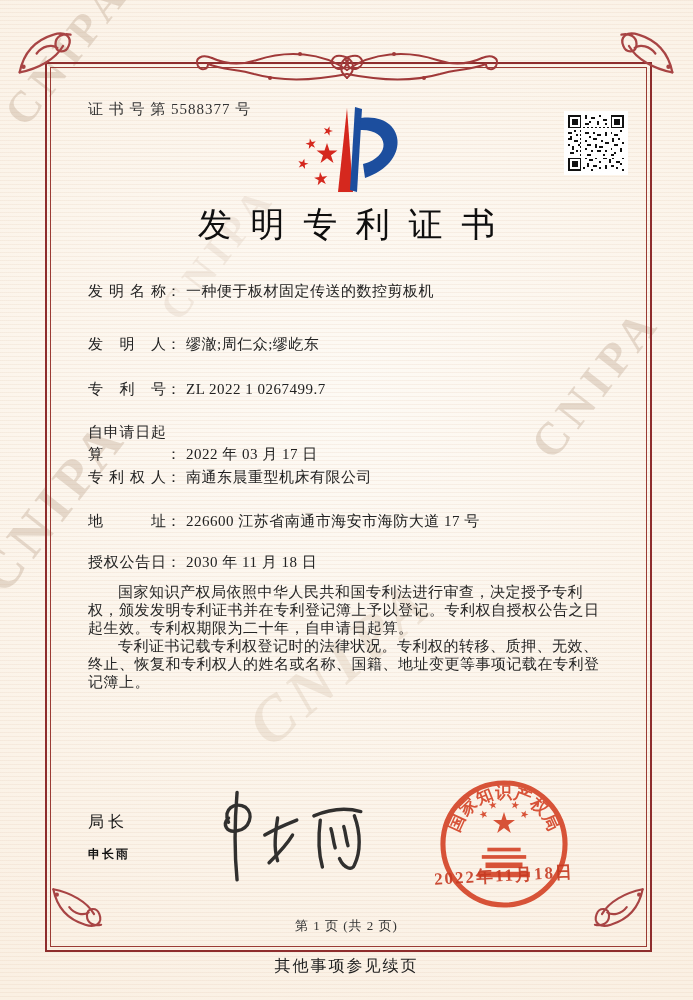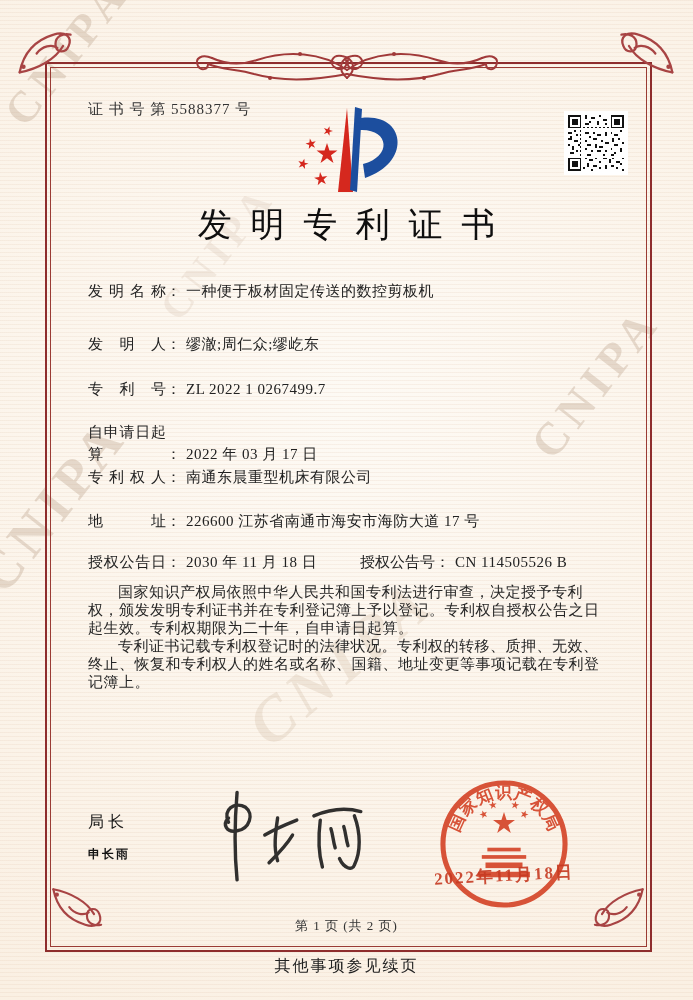--- a/index.html
+++ b/index.html
@@ -151,23 +151,20 @@
     <span class="flabel">自申请日起算</span><span class="colon">：</span><span class="fvalue">2022 年 03 月 17 日</span>
   </div>
   <div class="row" style="top:466px">
     <span class="flabel">专利权人</span><span class="colon">：</span><span class="fvalue">南通东晨重型机床有限公司</span>
   </div>
   <div class="row" style="top:510px">
     <span class="flabel">地址</span><span class="colon">：</span><span class="fvalue">226600 江苏省南通市海安市海防大道 17 号</span>
   </div>
   <div class="row" style="top:551px">
     <span class="flabel">授权公告日</span><span class="colon">：</span><span class="fvalue">2030 年 11 月 18 日</span>
-    <span class="pair2">
-      <span>授权公告号</span><span class="colon">：</span><span class="fvalue">CN 114505526 B</span>
-    </span>
   </div>
 
   <div class="abs paras">
     <p>国家知识产权局依照中华人民共和国专利法进行审查，决定授予专利权，颁发发明专利证书并在专利登记簿上予以登记。专利权自授权公告之日起生效。专利权期限为二十年，自申请日起算。</p>
     <p>专利证书记载专利权登记时的法律状况。专利权的转移、质押、无效、终止、恢复和专利权人的姓名或名称、国籍、地址变更等事项记载在专利登记簿上。</p>
   </div>
 
   <div class="abs sig-title">局长</div>
   <div class="abs sig-name">申长雨</div>
 

